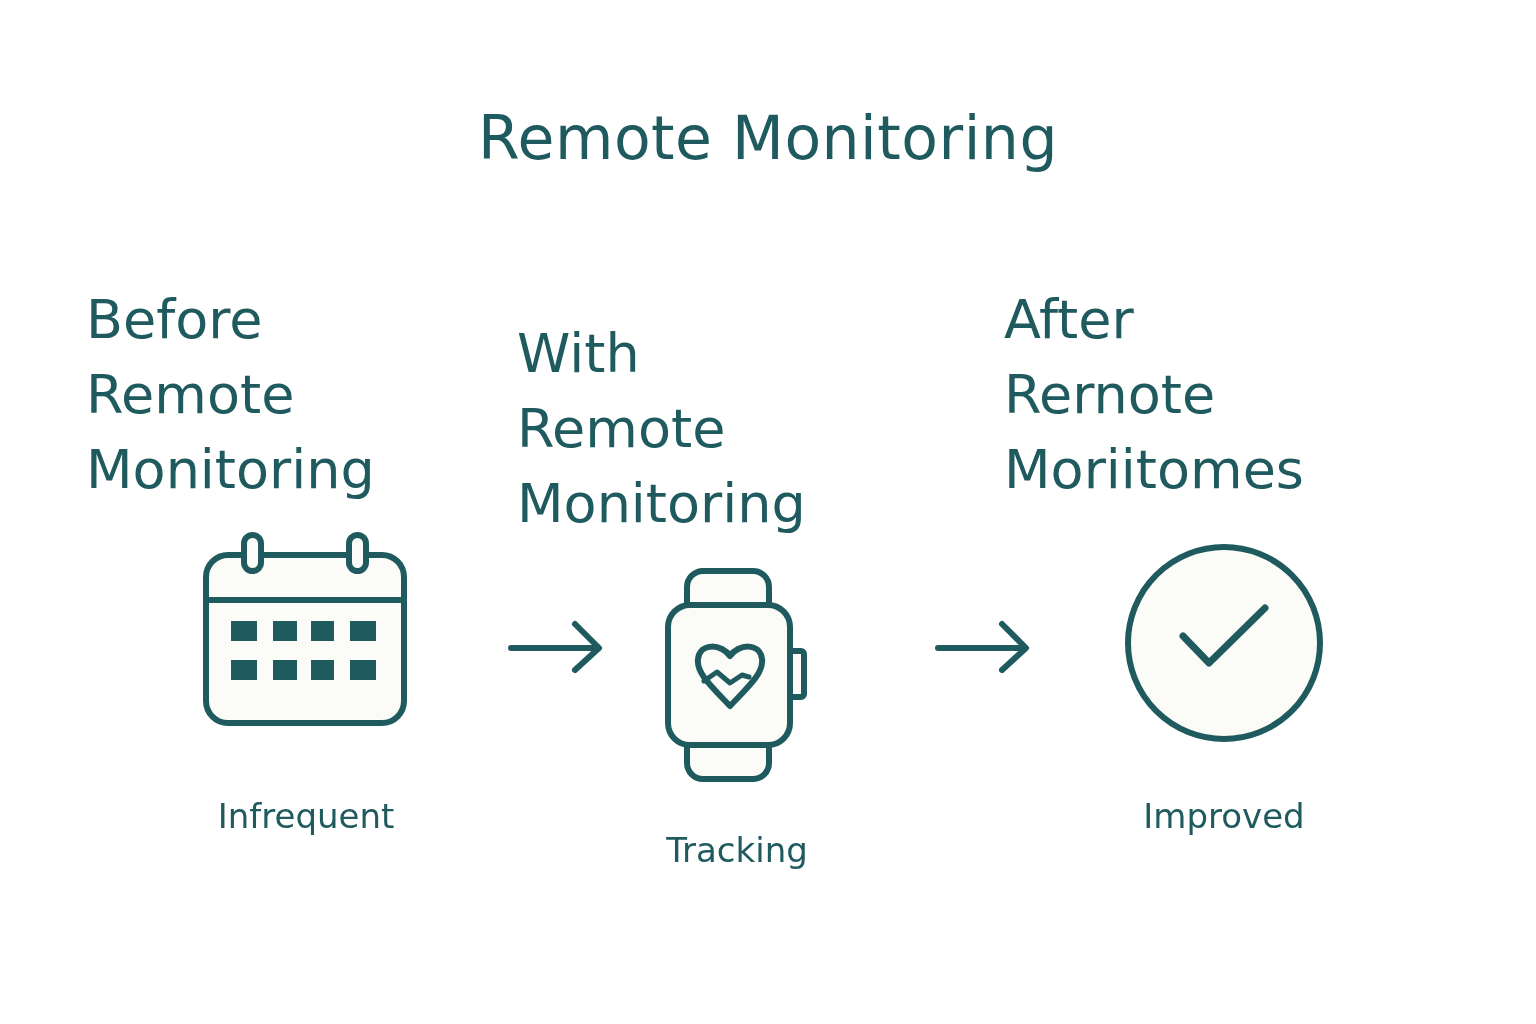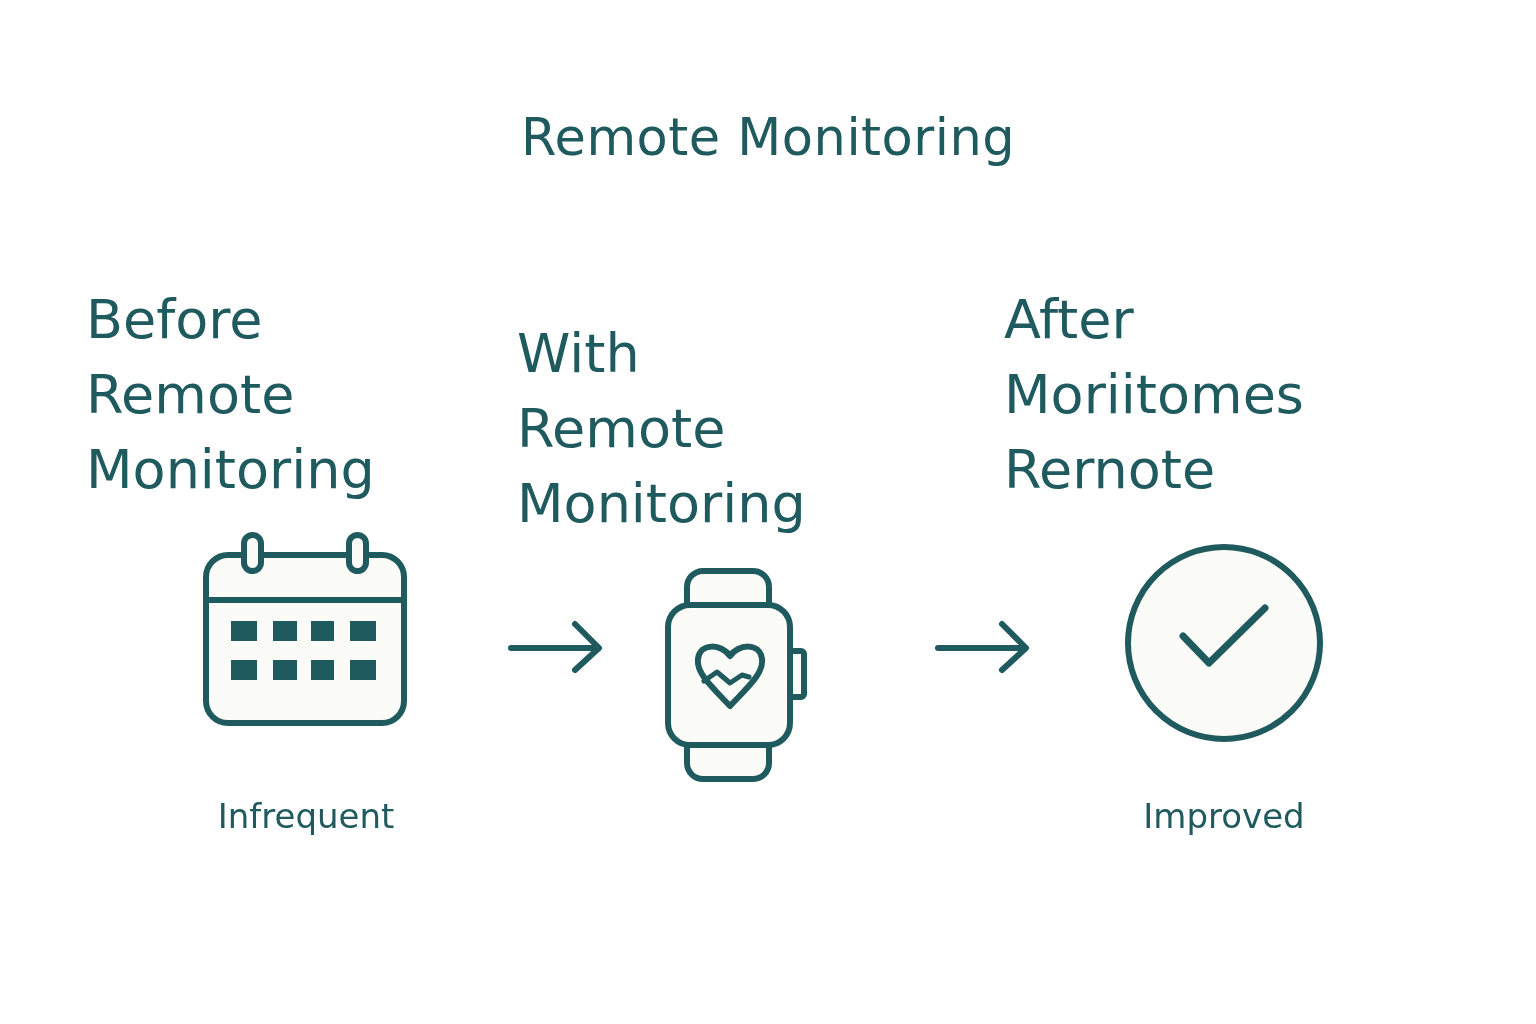--- a/index.html
+++ b/index.html
@@ -14,21 +14,21 @@
       position: relative;
       font-family: "DejaVu Sans", sans-serif;
       color: #1f5a5e;
     }
     .title {
       position: absolute;
       left: 0;
       width: 1536px;
       top: 88px;
       text-align: center;
-      font-size: 51px;
+      font-size: 60px;
       line-height: 100px;
       font-weight: 500;
       letter-spacing: 0.5px;
       color: #1f5a5e;
     }
     .stage {
       position: absolute;
       top: 0;
       width: 440px;
       height: 1024px;
@@ -135,35 +135,36 @@
 
       <rect x="136" y="92" width="16" height="46" rx="3" ry="3" fill="#fbfbf7" stroke="#1f5a5e" stroke-width="6"></rect>
 
       <rect x="16" y="46" width="122" height="140" rx="22" ry="22" fill="#fbfbf7" stroke="#1f5a5e" stroke-width="6"></rect>
 
       <path d="M78 97 C 70 85, 48 83, 46 100 C 44 114, 60 128, 78 147 C 96 128, 112 114, 110 100 C 108 83, 86 85, 78 97 Z" fill="none" stroke="#1f5a5e" stroke-width="6" stroke-linejoin="round"></path>
       <polyline points="52,122 65,113 78,124 90,116 97,118" fill="none" stroke="#1f5a5e" stroke-width="5" stroke-linejoin="round" stroke-linecap="round"></polyline>
     </svg>
   </div>
   <div class="stage-caption">
+    <span>Tracking</span>
   </div>
 </div>
 
 <div class="arrow" id="arrow-2">
   <svg width="100" height="64" viewBox="0 0 100 64">
     <line x1="6" y1="34" x2="92" y2="34" stroke="#1f5a5e" stroke-width="6" stroke-linecap="round"></line>
     <polyline points="70,10 94,34 70,56" fill="none" stroke="#1f5a5e" stroke-width="6" stroke-linecap="round" stroke-linejoin="round"></polyline>
   </svg>
 </div>
 
 <div class="stage" id="stage-3">
   <div class="stage-heading">
     <span>After</span>
+    <span>Rernote</span>
     <span>Moriitomes</span>
-    <span>Rernote</span>
   </div>
   <div class="stage-icon">
     <svg width="210" height="210" viewBox="0 0 210 210" style="top:18px;">
       <circle cx="105" cy="100" r="96" fill="#fbfbf7" stroke="#1f5a5e" stroke-width="6"></circle>
       <polyline points="64,93 90,120 146,65" fill="none" stroke="#1f5a5e" stroke-width="7" stroke-linecap="round" stroke-linejoin="round"></polyline>
     </svg>
   </div>
   <div class="stage-caption">
     <span>Improved</span>
   </div>

